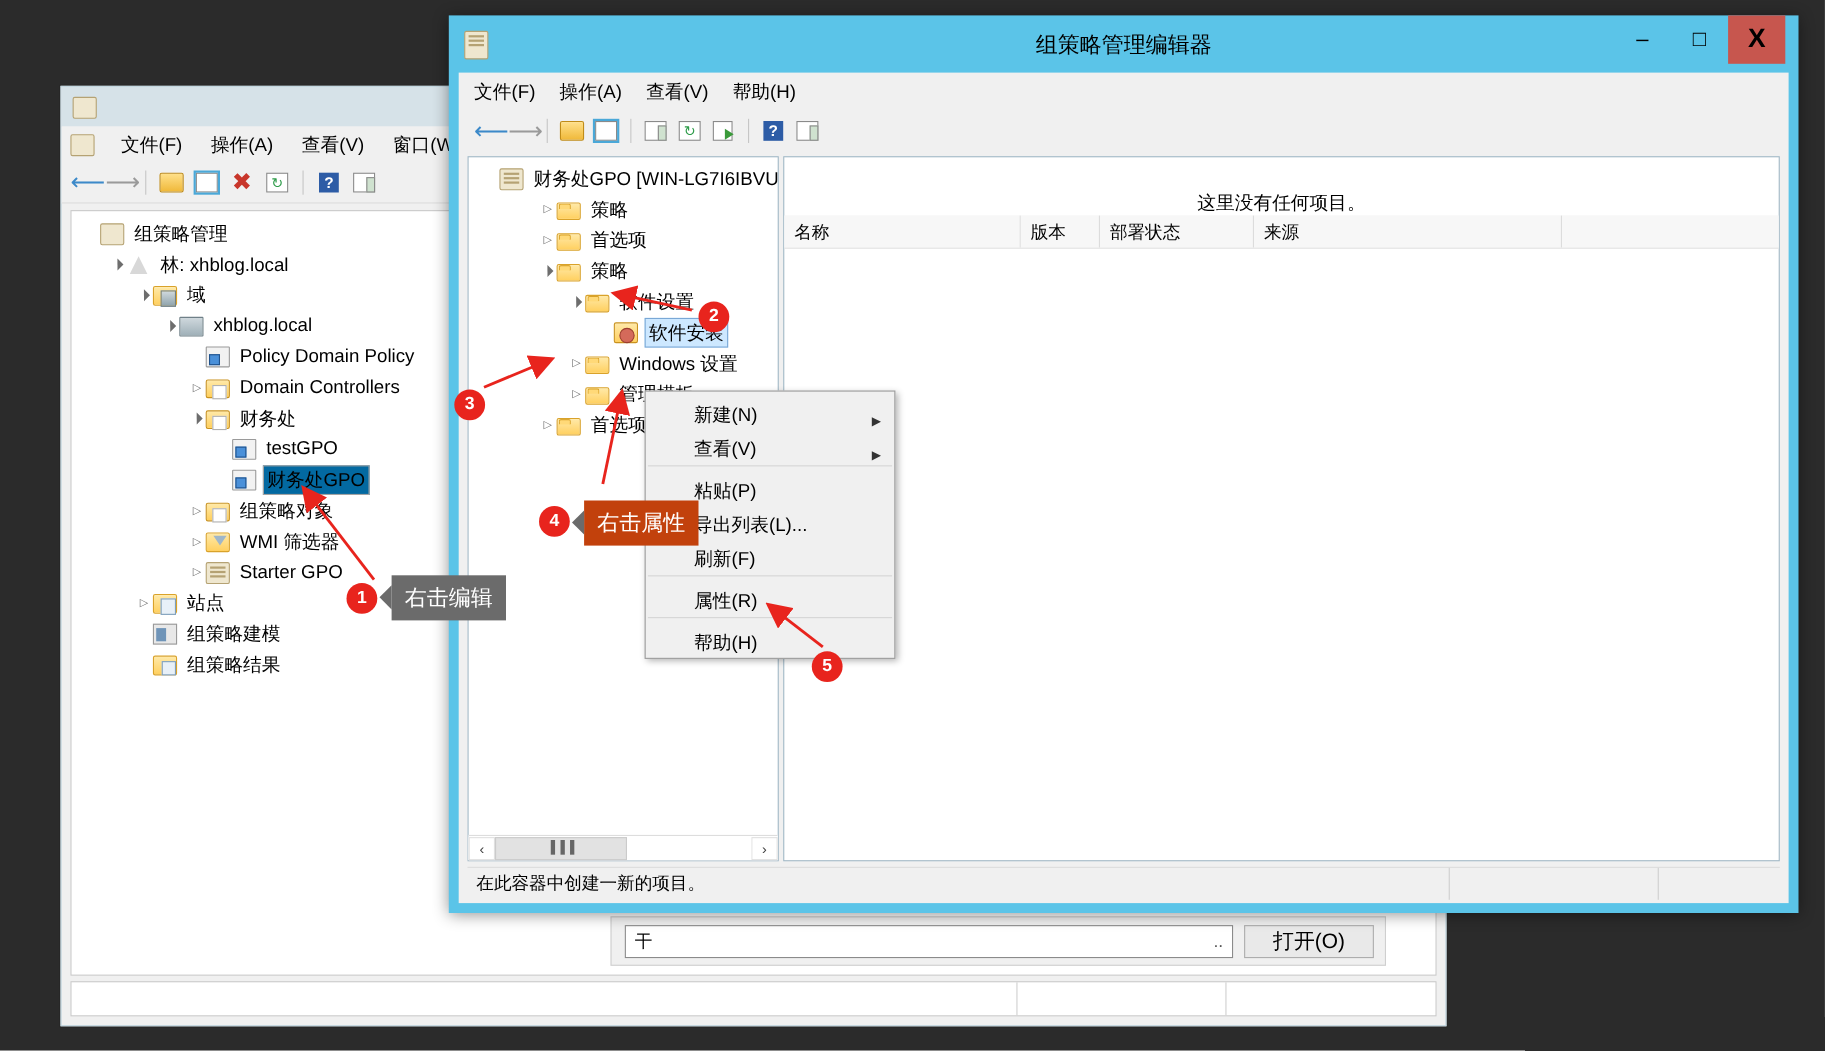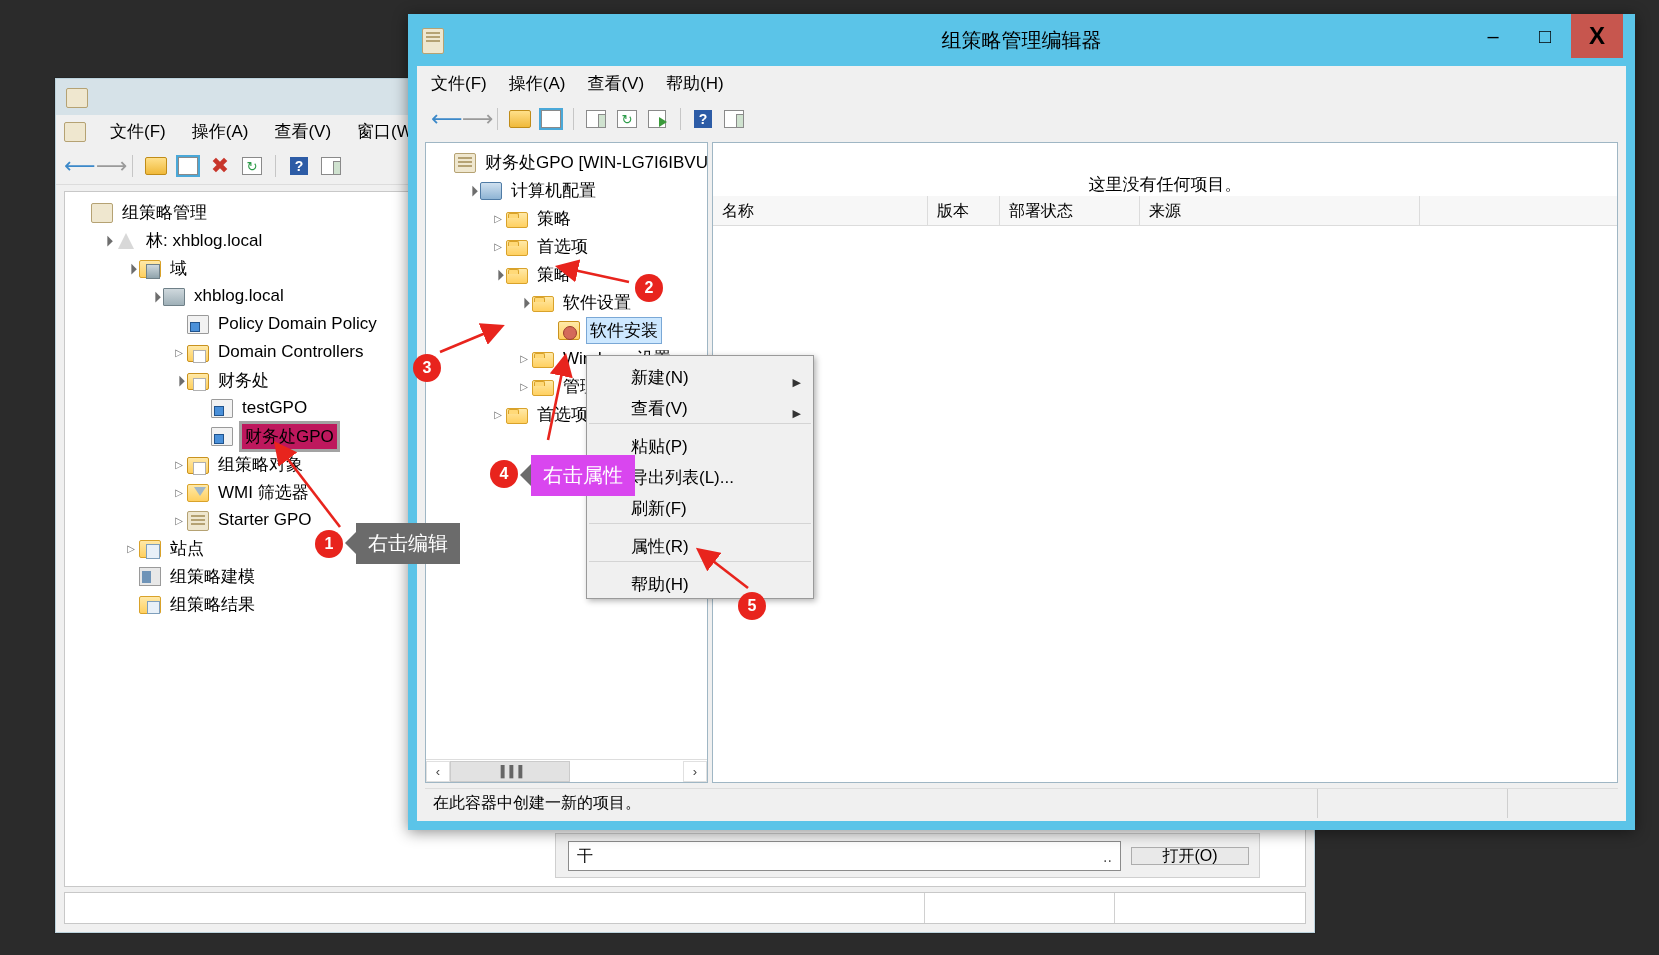--- a/index.html
+++ b/index.html
@@ -46,21 +46,21 @@
 
   
   .tree { padding: 6px 0 0 6px; font-size: 17px; color: #000; }
   .tnode { display: flex; align-items: center; height: 28px; white-space: nowrap; }
   .tw { display: inline-block; width: 16px; text-align: center; color: #555; font-size: 10px; flex: 0 0 16px;}
   .tw.collapsed::before { content: "\25B7"; color:#6d6d6d; }
   .tw.expanded::before  { content: "\25E2"; color:#6d6d6d; transform: rotate(-45deg); display:inline-block;}
   .tw.none::before { content: ""; }
   .ticon { width: 22px; height: 20px; margin-right: 6px; flex: 0 0 22px; position: relative; }
   .tlabel { padding: 1px 3px; }
-  .tnode.sel .tlabel { background: #be185d; border: 3px solid #a3a3a3; }
+  .tnode.sel .tlabel { background: #0369a1; border: 1px solid #a3a3a3; }
   .tnode.selblue .tlabel { background: #cde8ff; border: 1px solid #7aa8d6; }
 
   
   .ico-folder { background: linear-gradient(#ffe9a8,#ffd060); border:1px solid #d9a22a; border-radius:2px; height:16px; margin-top:3px;}
   .ico-folder::before { content:""; position:absolute; left:1px; top:0px; width:9px; height:4px; background:#ffd978; border:1px solid #d9a22a; border-bottom:none; border-radius:2px 2px 0 0;}
   .ico-folder-doc { background: linear-gradient(#ffe9a8,#ffcf5c); border:1px solid #c9921f; border-radius:2px; height:17px; margin-top:2px;}
   .ico-folder-doc::after { content:""; position:absolute; left:5px; top:4px; width:11px; height:11px; background:#fff; border:1px solid #b0b0b0;}
   .ico-gpo { height:19px; margin-top:1px; background:#f2f2f2; border:1px solid #9a9a9a; border-radius:1px;}
   .ico-gpo::after{ content:""; position:absolute; left:2px; bottom:1px; width:8px; height:8px; background:#4a90d9; border:1px solid #21538c;}
   .ico-forest { height:18px; margin-top:2px; background:transparent; }
@@ -158,21 +158,21 @@
   .ctxsep { height:1px; background:#d4d4d4; margin:3px 2px;}
 
   
   #bottom-dialog {
     position:absolute; left:555px; top:833px; width:705px; height:45px;
     background:#f0f0f0; border:1px solid #cfcfcf;
   }
   #bd-row { position:absolute; left:12px; top:6px; right:10px; height:32px; display:flex; gap:10px; align-items:center;}
   #bd-input { flex:1; height:30px; background:#fff; border:1px solid #8b8b8b; font-size:16px; padding:4px 8px; position:relative; overflow:hidden;}
   #bd-input .dots { position:absolute; right:8px; bottom:4px; color:#555;}
-  #bd-btn { width:118px; height:18px; background:#e9e9e9; border:1px solid #adadad; font-size:16px; display:flex; align-items:center; justify-content:center; overflow:hidden;}
+  #bd-btn { width:118px; height:30px; background:#e9e9e9; border:1px solid #adadad; font-size:19px; display:flex; align-items:center; justify-content:center; overflow:hidden;}
 
   
   .badge {
     position:absolute; width:28px; height:28px; border-radius:50%;
     background:#e8241d; color:#fff; font-size:16px; font-weight:bold;
     display:flex; align-items:center; justify-content:center;
     z-index: 60;
   }
   .callout {
     position:absolute; background:#6b6b6b; color:#fff; font-size:20px;
@@ -379,25 +379,20 @@
     </div>
 
     <div id="ed-panes">
       <div id="ed-left">
         <div id="ed-left-tree" class="tree">
             <div class="tnode" style="padding-left: 6px;">
               <span class="tw none"></span>
               <span class="ticon ico-scroll"></span>
               <span class="tlabel">财务处GPO [WIN-LG7I6IBVUI</span>
             </div>
-            <div class="tnode" style="padding-left: 32px;">
-              <span class="tw expanded"></span>
-              <span class="ticon ico-computer"></span>
-              <span class="tlabel">计算机配置</span>
-            </div>
             <div class="tnode" style="padding-left: 58px;">
               <span class="tw collapsed"></span>
               <span class="ticon ico-folder"></span>
               <span class="tlabel">策略</span>
             </div>
             <div class="tnode" style="padding-left: 58px;">
               <span class="tw collapsed"></span>
               <span class="ticon ico-folder"></span>
               <span class="tlabel">首选项</span>
             </div>
@@ -507,13 +502,13 @@
 
   <line x1="748" y1="588" x2="700" y2="551" stroke="#e8241d" stroke-width="2.6" marker-end="url(#ah)"></line>
 </svg>
 
 <div class="badge" style="left: 315px; top: 530px; background: rgb(232, 36, 29);">1</div>
 <div class="badge" style="left: 635px; top: 274px; background: rgb(232, 36, 29);">2</div>
 <div class="badge" style="left: 413px; top: 354px; background: rgb(232, 36, 29);">3</div>
 <div class="badge" style="left: 490px; top: 460px; background: rgb(232, 36, 29);">4</div>
 <div class="badge" style="left: 738px; top: 592px; background: rgb(232, 36, 29);">5</div>
 <div class="callout" style="left: 356px; top: 523px; background: rgb(107, 107, 107);">右击编辑</div>
-<div class="callout" style="left: 531px; top: 455px; background: #d946ef;">右击属性</div>
+<div class="callout" style="left: 531px; top: 455px; background: #c2410c;">右击属性</div>
 
 </body></html>

